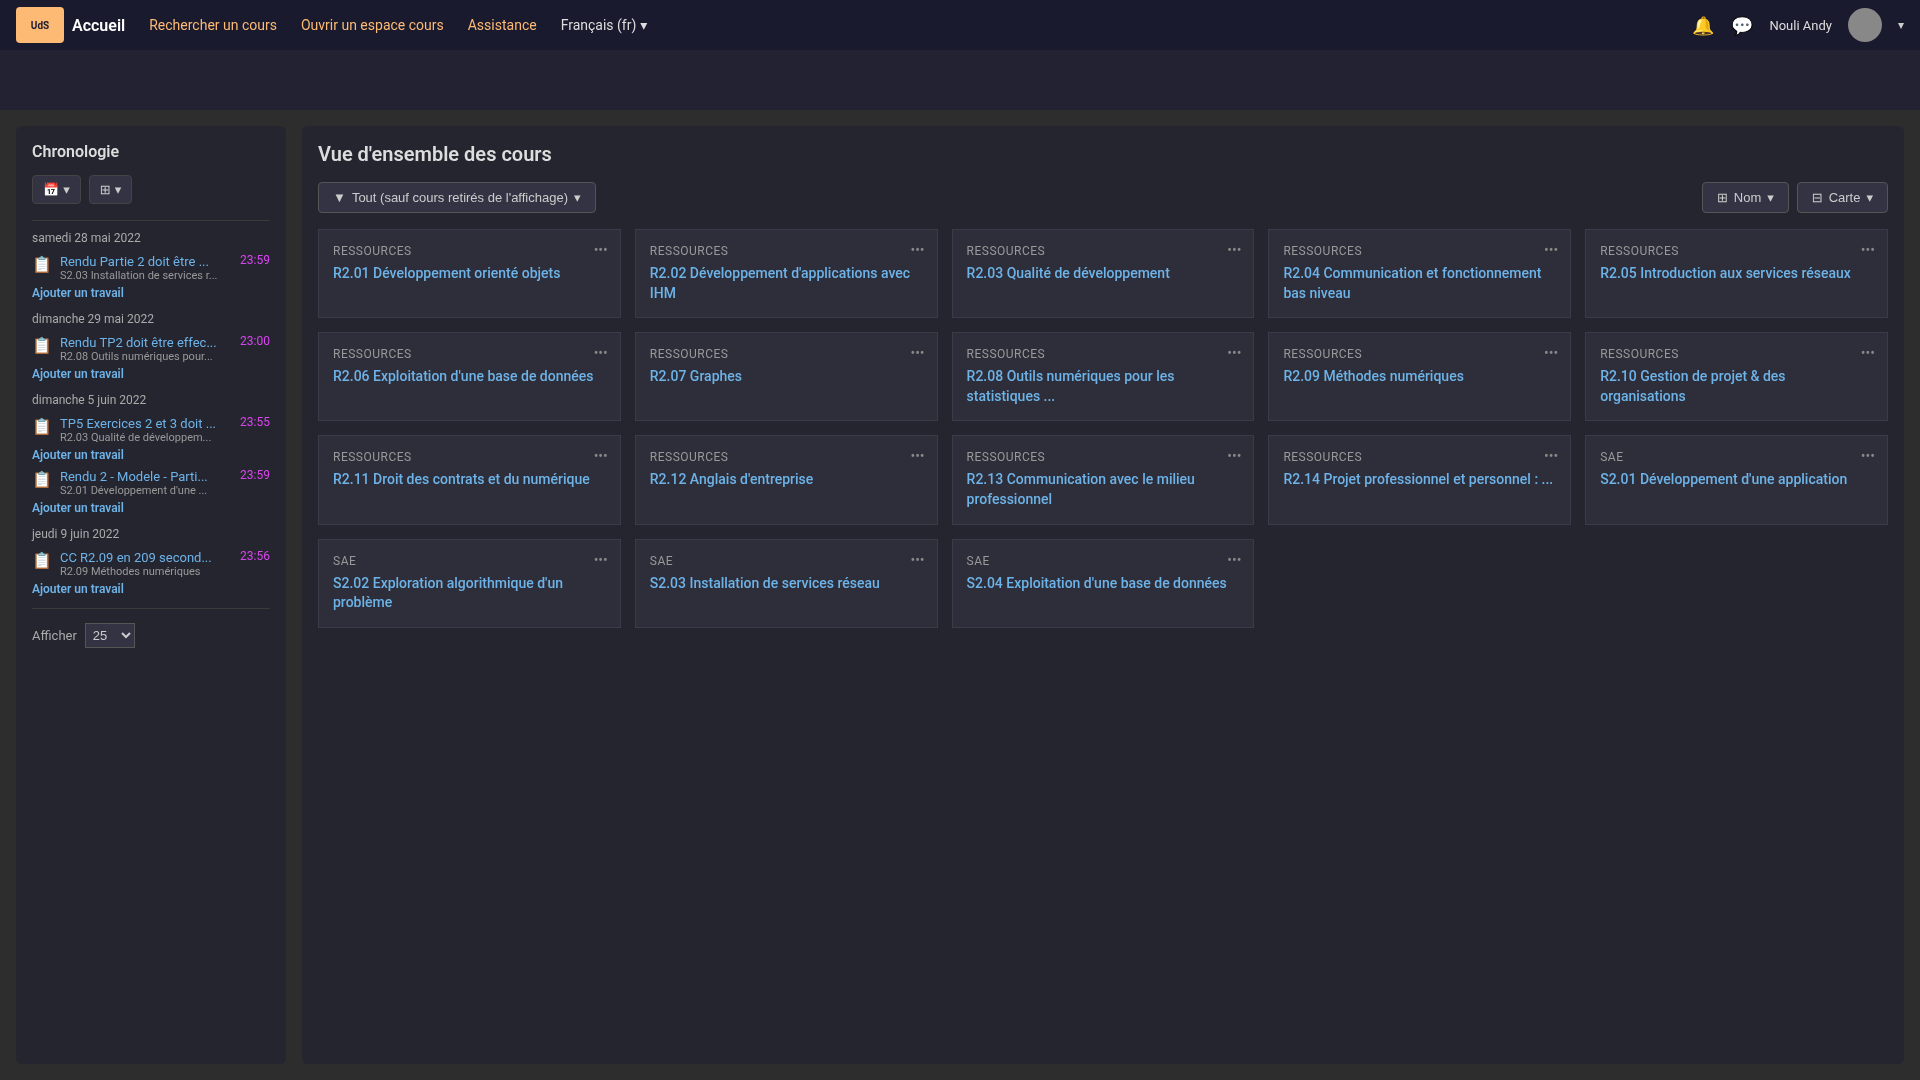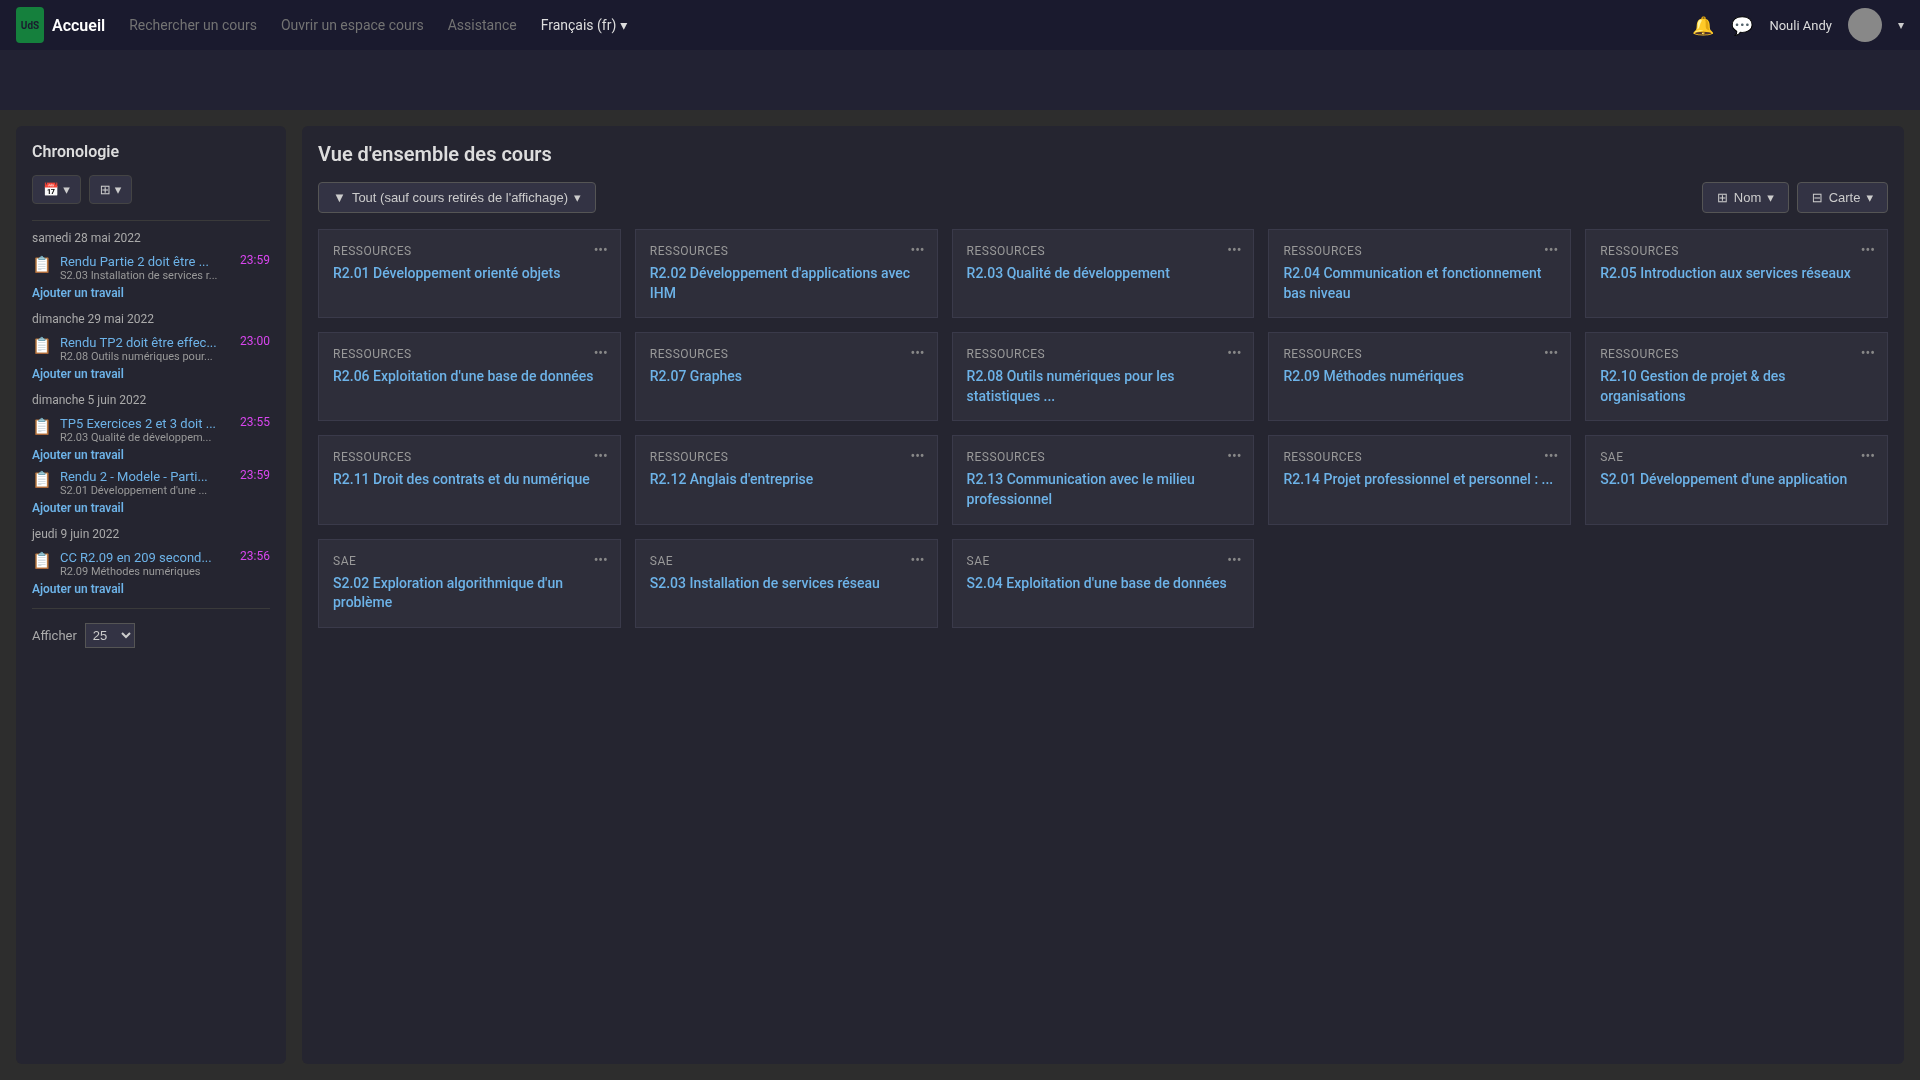--- a/index.html
+++ b/index.html
@@ -22,33 +22,33 @@
     }
     .navbar-brand {
       display: flex;
       align-items: center;
       gap: 8px;
       color: #fff;
       font-weight: bold;
       font-size: 16px;
     }
     .brand-logo {
-      width: 28px;
+      width: 48px;
       height: 36px;
-      background: #15803d;
+      background: #fdba74;
       border-radius: 4px;
       display: flex;
       align-items: center;
       justify-content: center;
       font-size: 10px;
       color: #1a1a2e;
       font-weight: bold;
     }
     .nav-link {
-      color: #737373;
+      color: #fdba74;
       text-decoration: none;
       font-size: 14px;
       cursor: pointer;
       white-space: nowrap;
     }
     .navbar-right {
       margin-left: auto;
       display: flex;
       align-items: center;
       gap: 16px;

